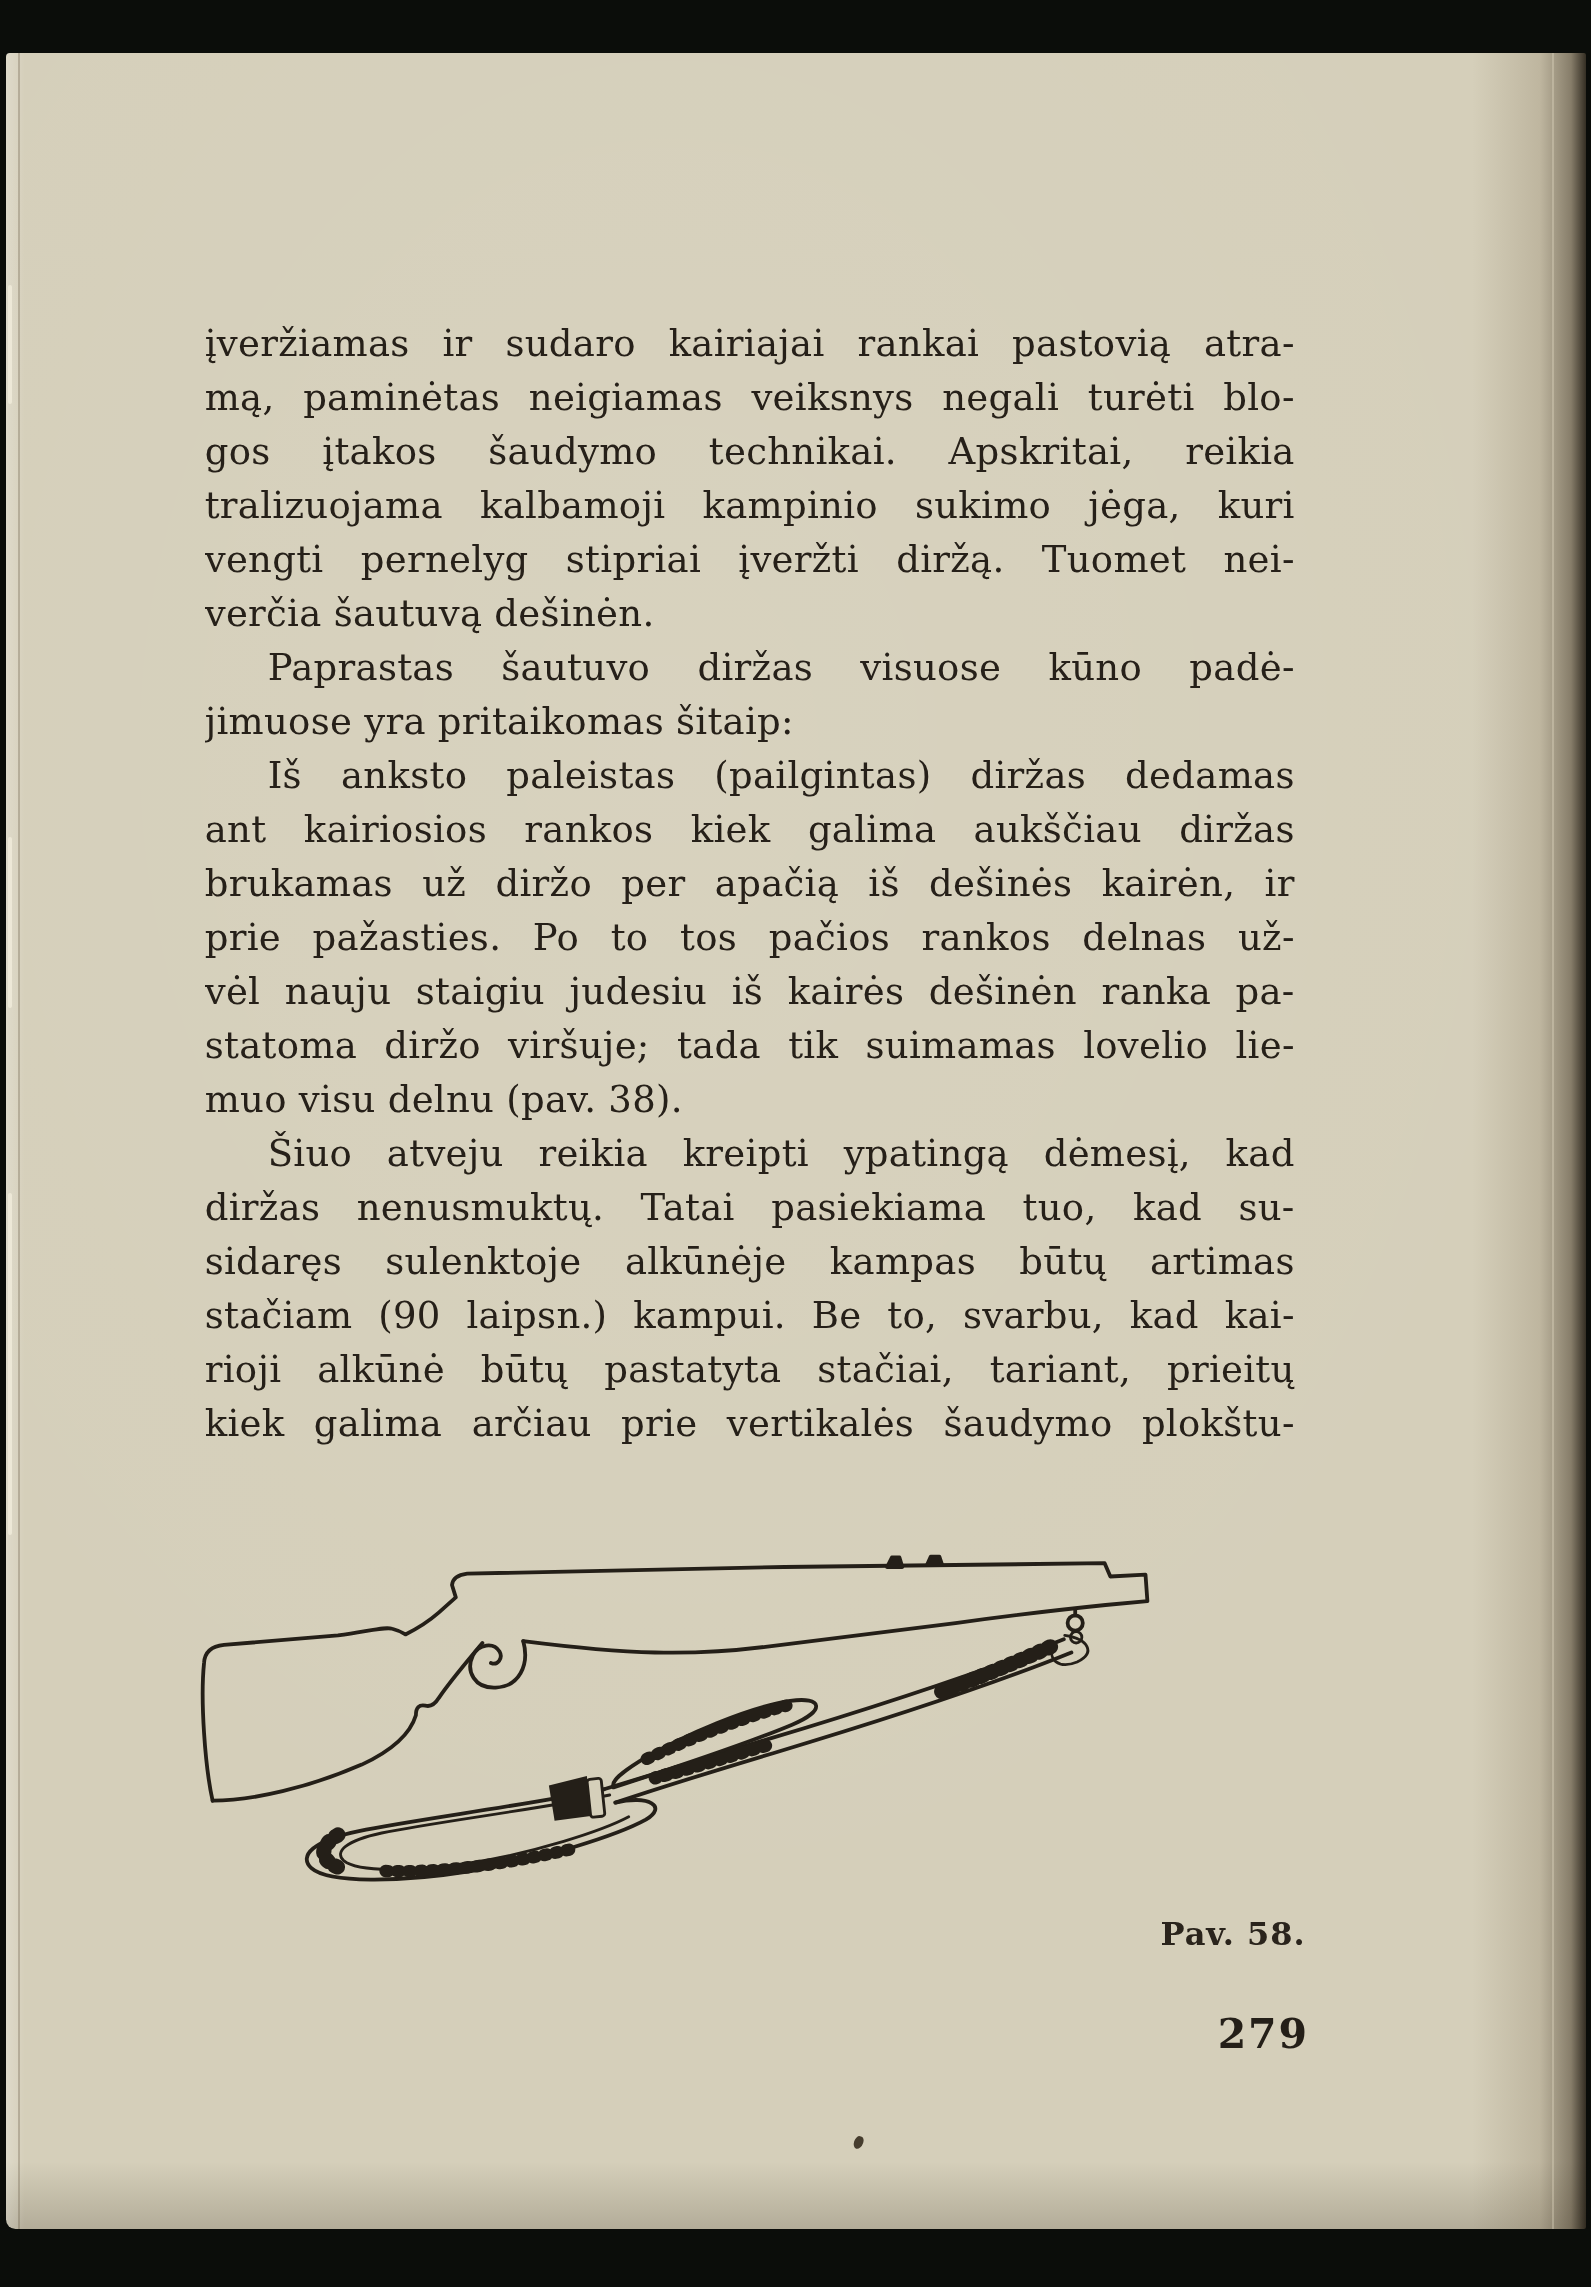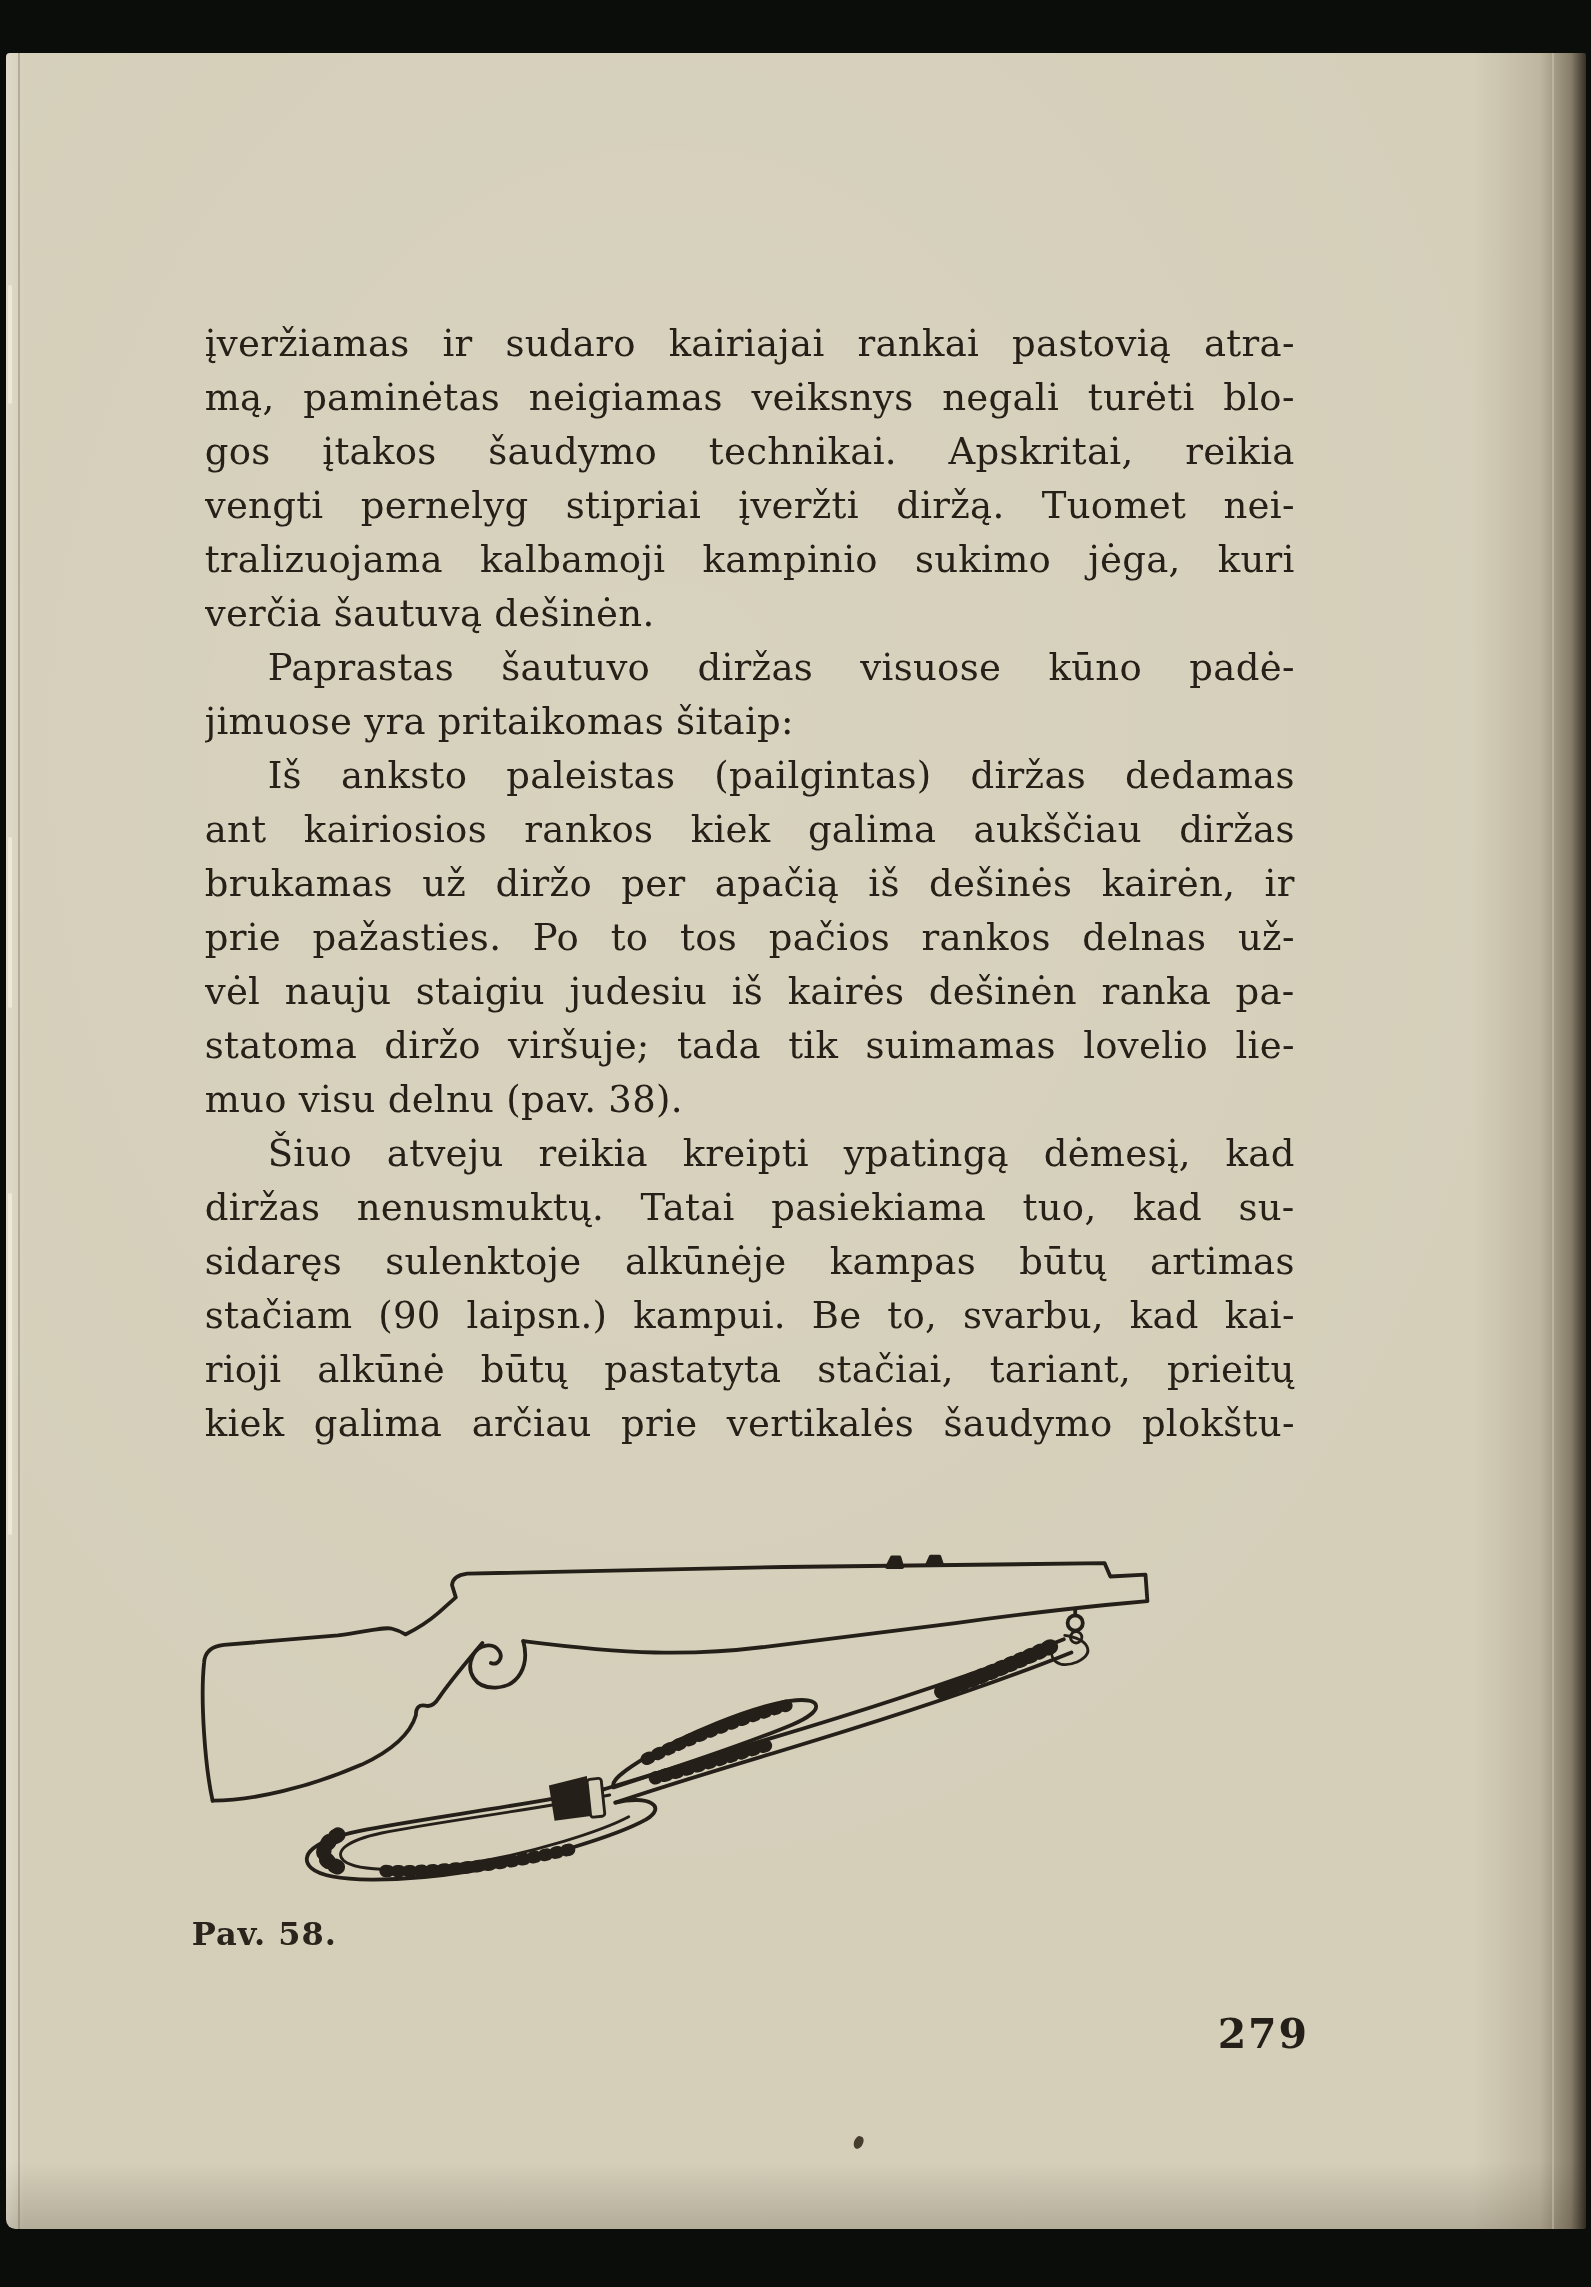--- a/index.html
+++ b/index.html
@@ -25,22 +25,22 @@
   .text-block{position:absolute;left:199px;top:264px;width:1090px;
         color:#262019;}
   .text-line{height:54px;line-height:54px;font-size:37px;
         letter-spacing:0.3px;text-align:justify;text-align-last:justify;
         overflow:hidden;}
   .text-line.indent{text-indent:63px;}
   .text-line.para-end{text-align-last:left;}
   
   .figure{position:absolute;left:189px;top:1495px;width:989px;height:361px;}
   .figure svg{display:block;width:100%;height:100%;}
-  .caption{position:absolute;left:186px;top:1862px;width:1090px;
-        text-align:left;font-size:32px;font-weight:700;color:#2a241c;
+  .caption{position:absolute;left:210px;top:1862px;width:1090px;
+        text-align:right;font-size:32px;font-weight:700;color:#2a241c;
         letter-spacing:1px;}
   .page-number{position:absolute;left:1164px;top:1957px;width:105px;
         font-size:41px;font-weight:700;color:#241f18;letter-spacing:1.9px;margin-left:48px;}
   .speck{position:absolute;left:848px;top:2083px;width:8.6px;height:13.3px;
         background:#463d2e;border-radius:50% 40% 60% 50%;transform:rotate(18deg);}
   
   .band-top{position:absolute;left:0;top:0;width:1591px;height:53px;background:#0b0d0a;}
   .band-bottom{position:absolute;left:0;top:2229px;width:1591px;height:58px;background:#0b0d0a;}
 </style>
 </head>
@@ -54,22 +54,22 @@
     <div class="left-crease"></div>
     <div class="edge-mark" style="top:232px;height:119px;"></div>
     <div class="edge-mark" style="top:784px;height:171px;"></div>
     <div class="edge-mark" style="top:1140px;height:342px;"></div>
     <div class="right-line"></div>
 
     <div class="text-block" id="text-block">
         <div class="text-line">įveržiamas ir sudaro kairiajai rankai pastovią atra-</div>
         <div class="text-line">mą, paminėtas neigiamas veiksnys negali turėti blo-</div>
         <div class="text-line">gos įtakos šaudymo technikai. Apskritai, reikia</div>
+        <div class="text-line">tralizuojama kalbamoji kampinio sukimo jėga, kuri</div>
         <div class="text-line">vengti pernelyg stipriai įveržti diržą. Tuomet nei-</div>
-        <div class="text-line">tralizuojama kalbamoji kampinio sukimo jėga, kuri</div>
         <div class="text-line para-end">verčia šautuvą dešinėn.</div>
         <div class="text-line indent">Paprastas šautuvo diržas visuose kūno padė-</div>
         <div class="text-line para-end">jimuose yra pritaikomas šitaip:</div>
         <div class="text-line indent">Iš anksto paleistas (pailgintas) diržas dedamas</div>
         <div class="text-line">ant kairiosios rankos kiek galima aukščiau diržas</div>
         <div class="text-line">brukamas už diržo per apačią iš dešinės kairėn, ir</div>
         <div class="text-line">prie pažasties. Po to tos pačios rankos delnas už-</div>
         <div class="text-line">vėl nauju staigiu judesiu iš kairės dešinėn ranka pa-</div>
         <div class="text-line">statoma diržo viršuje; tada tik suimamas lovelio lie-</div>
         <div class="text-line para-end">muo visu delnu (pav. 38).</div>

